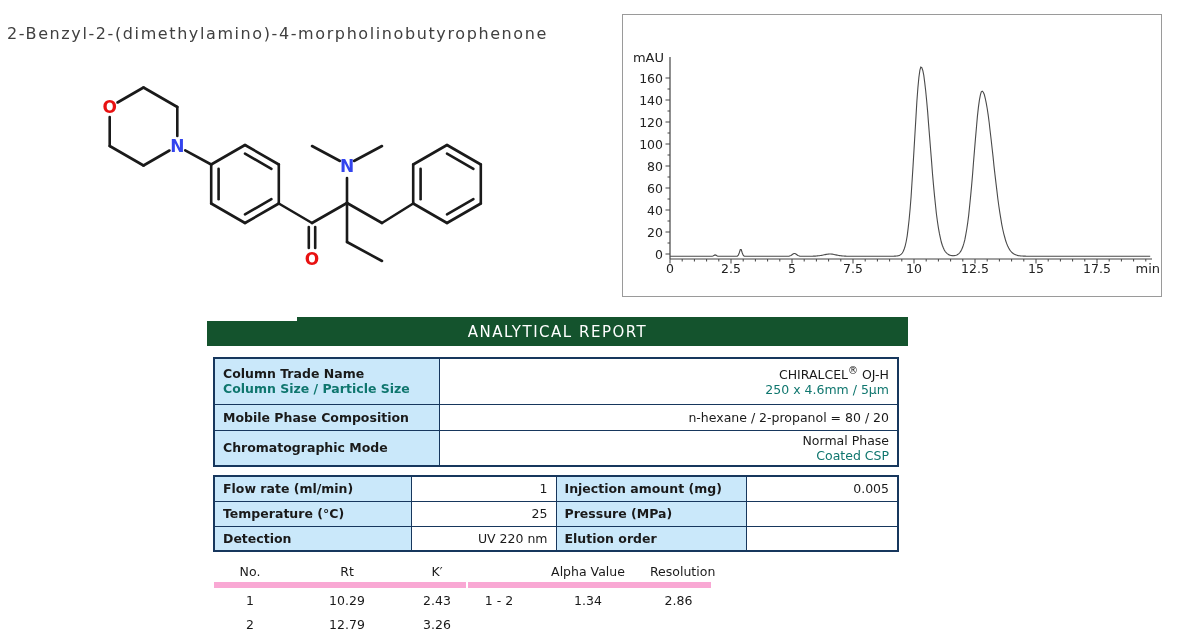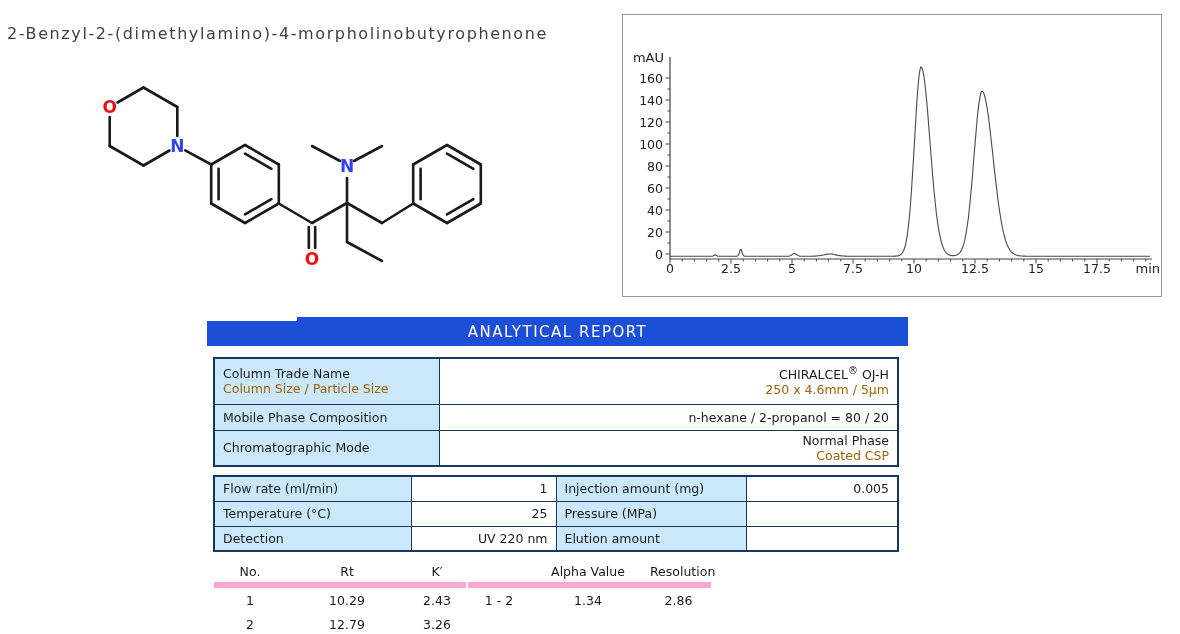--- a/index.html
+++ b/index.html
@@ -26,23 +26,23 @@
   
   #banner{position:absolute;left:207px;top:317px;width:701px;height:29px;
           display:flex;align-items:center;justify-content:center;
           color:#fff;font-size:15px;letter-spacing:1.5px;}
   #banner-notch{position:absolute;left:207px;top:317px;width:90px;height:4px;background:#fff;}
 
   
   table{border-collapse:collapse;table-layout:fixed;font-size:12.5px;color:#1a1a1a;}
   .info-table{position:absolute;border:2px solid #17375d;}
   .info-table td{border:1px solid #17375d;padding:0 8px;vertical-align:middle;overflow:hidden;}
-  .lbl{background:#cae8fa;text-align:left;}
+  .lbl{background:#cae8fa;text-align:left;font-weight:bold;}
   .val{text-align:right;background:#fff;}
-  .sub{color:#a16207;}
+  .sub{color:#0f766e;}
   sup{font-size:10px;}
   #table1{left:213px;top:357px;width:686px;}
   #table1 .r1{height:46px;} #table1 .r2{height:26px;} #table1 .r3{height:36px;margin-top:46px;}
   #table2{left:213px;top:475px;width:686px;}
   #table2 tr{height:25px;}
 
   
   .res-table{position:absolute;font-size:12.5px;}
   .res-table th{font-weight:normal;border-bottom:6px solid #f9a8d4;height:22px;text-align:center;padding:0 4px;}
   .res-table td{height:24px;text-align:center;padding:0 4px;}
@@ -193,21 +193,21 @@
         <line x1="486.2" y1="244" x2="486.2" y2="246.5" stroke="#444" stroke-width="1"></line>
         <line x1="498.4" y1="244" x2="498.4" y2="246.5" stroke="#444" stroke-width="1"></line>
         <line x1="510.59999999999997" y1="244" x2="510.59999999999997" y2="246.5" stroke="#444" stroke-width="1"></line>
         <line x1="522.8" y1="244" x2="522.8" y2="246.5" stroke="#444" stroke-width="1"></line>
         <text x="41" y="47" text-anchor="end" class="axlabel">mAU</text>
         <text x="537" y="258" text-anchor="end" class="axlabel">min</text>
         <path d="M47.0 241.2L48.0 241.2L49.0 241.2L49.9 241.2L50.9 241.2L51.9 241.2L52.9 241.2L53.8 241.2L54.8 241.2L55.8 241.2L56.8 241.2L57.7 241.2L58.7 241.2L59.7 241.2L60.7 241.2L61.6 241.2L62.6 241.2L63.6 241.2L64.6 241.2L65.5 241.2L66.5 241.2L67.5 241.2L68.5 241.2L69.4 241.2L70.4 241.2L71.4 241.2L72.4 241.2L73.4 241.2L74.3 241.2L75.3 241.2L76.3 241.2L77.3 241.2L78.2 241.2L79.2 241.2L80.2 241.2L81.2 241.2L82.1 241.2L83.1 241.2L84.1 241.2L85.1 241.2L86.0 241.2L87.0 241.2L88.0 241.2L89.0 241.2L89.9 240.9L90.9 240.4L91.9 239.9L92.9 240.1L93.8 240.7L94.8 241.1L95.8 241.2L96.8 241.2L97.8 241.2L98.7 241.2L99.7 241.2L100.7 241.2L101.7 241.2L102.6 241.2L103.6 241.2L104.6 241.2L105.6 241.2L106.5 241.2L107.5 241.2L108.5 241.2L109.5 241.2L110.4 241.2L111.4 241.2L112.4 241.2L113.4 241.2L114.3 241.1L115.3 240.2L116.3 237.7L117.3 234.6L118.2 234.6L119.2 237.7L120.2 240.2L121.2 241.1L122.2 241.2L123.1 241.2L124.1 241.2L125.1 241.2L126.1 241.2L127.0 241.2L128.0 241.2L129.0 241.2L130.0 241.2L130.9 241.2L131.9 241.2L132.9 241.2L133.9 241.2L134.8 241.2L135.8 241.2L136.8 241.2L137.8 241.2L138.7 241.2L139.7 241.2L140.7 241.2L141.7 241.2L142.6 241.2L143.6 241.2L144.6 241.2L145.6 241.2L146.6 241.2L147.5 241.2L148.5 241.2L149.5 241.2L150.5 241.2L151.4 241.2L152.4 241.2L153.4 241.2L154.4 241.2L155.3 241.2L156.3 241.2L157.3 241.2L158.3 241.2L159.2 241.2L160.2 241.2L161.2 241.2L162.2 241.2L163.1 241.2L164.1 241.2L165.1 241.2L166.1 241.1L167.0 240.8L168.0 240.4L169.0 239.7L170.0 239.0L171.0 238.5L171.9 238.5L172.9 239.0L173.9 239.7L174.9 240.4L175.8 240.8L176.8 241.1L177.8 241.2L178.8 241.2L179.7 241.2L180.7 241.2L181.7 241.2L182.7 241.2L183.6 241.2L184.6 241.2L185.6 241.2L186.6 241.2L187.5 241.2L188.5 241.2L189.5 241.2L190.5 241.1L191.4 241.1L192.4 241.1L193.4 241.0L194.4 240.9L195.4 240.8L196.3 240.7L197.3 240.5L198.3 240.4L199.3 240.2L200.2 240.0L201.2 239.8L202.2 239.6L203.2 239.4L204.1 239.2L205.1 239.1L206.1 239.0L207.1 239.0L208.0 239.0L209.0 239.1L210.0 239.3L211.0 239.5L211.9 239.7L212.9 239.9L213.9 240.1L214.9 240.3L215.8 240.5L216.8 240.6L217.8 240.8L218.8 240.9L219.8 241.0L220.7 241.0L221.7 241.1L222.7 241.1L223.7 241.2L224.6 241.2L225.6 241.2L226.6 241.2L227.6 241.2L228.5 241.2L229.5 241.2L230.5 241.2L231.5 241.2L232.4 241.2L233.4 241.2L234.4 241.2L235.4 241.2L236.3 241.2L237.3 241.2L238.3 241.2L239.3 241.2L240.2 241.2L241.2 241.2L242.2 241.2L243.2 241.2L244.2 241.2L245.1 241.2L246.1 241.2L247.1 241.2L248.1 241.2L249.0 241.2L250.0 241.2L251.0 241.2L252.0 241.2L252.9 241.2L253.9 241.2L254.9 241.2L255.9 241.2L256.8 241.2L257.8 241.2L258.8 241.2L259.8 241.2L260.7 241.2L261.7 241.2L262.7 241.2L263.7 241.2L264.6 241.2L265.6 241.2L266.6 241.2L267.6 241.2L268.6 241.2L269.5 241.2L270.5 241.2L271.5 241.1L272.5 241.1L273.4 241.0L274.4 240.9L275.4 240.7L276.4 240.4L277.3 239.9L278.3 239.1L279.3 238.0L280.3 236.3L281.2 234.0L282.2 230.8L283.2 226.5L284.2 220.8L285.1 213.6L286.1 204.7L287.1 194.0L288.1 181.5L289.0 167.2L290.0 151.6L291.0 134.9L292.0 118.0L293.0 101.4L293.9 86.0L294.9 72.7L295.9 62.2L296.9 55.2L297.8 52.1L298.8 52.6L299.8 55.5L300.8 60.4L301.7 67.4L302.7 76.0L303.7 86.2L304.7 97.4L305.6 109.4L306.6 121.9L307.6 134.5L308.6 146.9L309.5 158.8L310.5 170.1L311.5 180.6L312.5 190.2L313.4 198.7L314.4 206.3L315.4 212.8L316.4 218.4L317.4 223.1L318.3 227.0L319.3 230.2L320.3 232.8L321.3 234.9L322.2 236.5L323.2 237.7L324.2 238.6L325.2 239.3L326.1 239.9L327.1 240.2L328.1 240.5L329.1 240.6L330.0 240.7L331.0 240.6L332.0 240.5L333.0 240.3L333.9 239.9L334.9 239.3L335.9 238.6L336.9 237.5L337.8 236.1L338.8 234.2L339.8 231.8L340.8 228.7L341.8 224.9L342.7 220.2L343.7 214.5L344.7 207.8L345.7 200.1L346.6 191.2L347.6 181.4L348.6 170.6L349.6 159.1L350.5 147.2L351.5 135.1L352.5 123.1L353.5 111.8L354.4 101.4L355.4 92.4L356.4 85.1L357.4 79.9L358.3 76.9L359.3 76.2L360.3 77.2L361.3 79.5L362.2 83.1L363.2 87.8L364.2 93.5L365.2 100.2L366.2 107.7L367.1 115.8L368.1 124.3L369.1 133.2L370.1 142.1L371.0 151.1L372.0 159.9L373.0 168.4L374.0 176.6L374.9 184.3L375.9 191.5L376.9 198.1L377.9 204.1L378.8 209.6L379.8 214.5L380.8 218.8L381.8 222.5L382.7 225.8L383.7 228.6L384.7 230.9L385.7 232.9L386.6 234.6L387.6 236.0L388.6 237.1L389.6 238.0L390.6 238.7L391.5 239.3L392.5 239.7L393.5 240.1L394.5 240.4L395.4 240.6L396.4 240.7L397.4 240.9L398.4 241.0L399.3 241.0L400.3 241.1L401.3 241.1L402.3 241.1L403.2 241.2L404.2 241.2L405.2 241.2L406.2 241.2L407.1 241.2L408.1 241.2L409.1 241.2L410.1 241.2L411.0 241.2L412.0 241.2L413.0 241.2L414.0 241.2L415.0 241.2L415.9 241.2L416.9 241.2L417.9 241.2L418.9 241.2L419.8 241.2L420.8 241.2L421.8 241.2L422.8 241.2L423.7 241.2L424.7 241.2L425.7 241.2L426.7 241.2L427.6 241.2L428.6 241.2L429.6 241.2L430.6 241.2L431.5 241.2L432.5 241.2L433.5 241.2L434.5 241.2L435.4 241.2L436.4 241.2L437.4 241.2L438.4 241.2L439.4 241.2L440.3 241.2L441.3 241.2L442.3 241.2L443.3 241.2L444.2 241.2L445.2 241.2L446.2 241.2L447.2 241.2L448.1 241.2L449.1 241.2L450.1 241.2L451.1 241.2L452.0 241.2L453.0 241.2L454.0 241.2L455.0 241.2L455.9 241.2L456.9 241.2L457.9 241.2L458.9 241.2L459.8 241.2L460.8 241.2L461.8 241.2L462.8 241.2L463.8 241.2L464.7 241.2L465.7 241.2L466.7 241.2L467.7 241.2L468.6 241.2L469.6 241.2L470.6 241.2L471.6 241.2L472.5 241.2L473.5 241.2L474.5 241.2L475.5 241.2L476.4 241.2L477.4 241.2L478.4 241.2L479.4 241.2L480.3 241.2L481.3 241.2L482.3 241.2L483.3 241.2L484.2 241.2L485.2 241.2L486.2 241.2L487.2 241.2L488.2 241.2L489.1 241.2L490.1 241.2L491.1 241.2L492.1 241.2L493.0 241.2L494.0 241.2L495.0 241.2L496.0 241.2L496.9 241.2L497.9 241.2L498.9 241.2L499.9 241.2L500.8 241.2L501.8 241.2L502.8 241.2L503.8 241.2L504.7 241.2L505.7 241.2L506.7 241.2L507.7 241.2L508.6 241.2L509.6 241.2L510.6 241.2L511.6 241.2L512.6 241.2L513.5 241.2L514.5 241.2L515.5 241.2L516.5 241.2L517.4 241.2L518.4 241.2L519.4 241.2L520.4 241.2L521.3 241.2L522.3 241.2L523.3 241.2L524.3 241.2L525.2 241.2L526.2 241.2L527.2 241.2" fill="none" stroke="#4a4a4a" stroke-width="1.1"></path>
       </svg>
   </div>
 
-  <div id="banner" style="background: #1d4ed8;">ANALYTICAL REPORT</div>
+  <div id="banner" style="background: #14532d;">ANALYTICAL REPORT</div>
   <div id="banner-notch"></div>
 
   <table id="table1" class="info-table">
     <colgroup>
         <col style="width:225px">
         <col>
       </colgroup>
     <tbody>
         <tr class="r1">
       <td class="lbl">
@@ -249,21 +249,21 @@
     </tr>
     <tr>
       <td class="lbl">Temperature (°C)</td>
       <td class="val">25</td>
       <td class="lbl">Pressure (MPa)</td>
       <td class="val"></td>
     </tr>
     <tr>
       <td class="lbl">Detection</td>
       <td class="val">UV 220 nm</td>
-      <td class="lbl">Elution amount</td>
+      <td class="lbl">Elution order</td>
       <td class="val"></td>
     </tr>
   </tbody>
     </table>
 
   <table id="res-left" class="res-table">
     <colgroup>
         <col style="width:72px">
         <col style="width:122px">
         <col style="width:58px">

